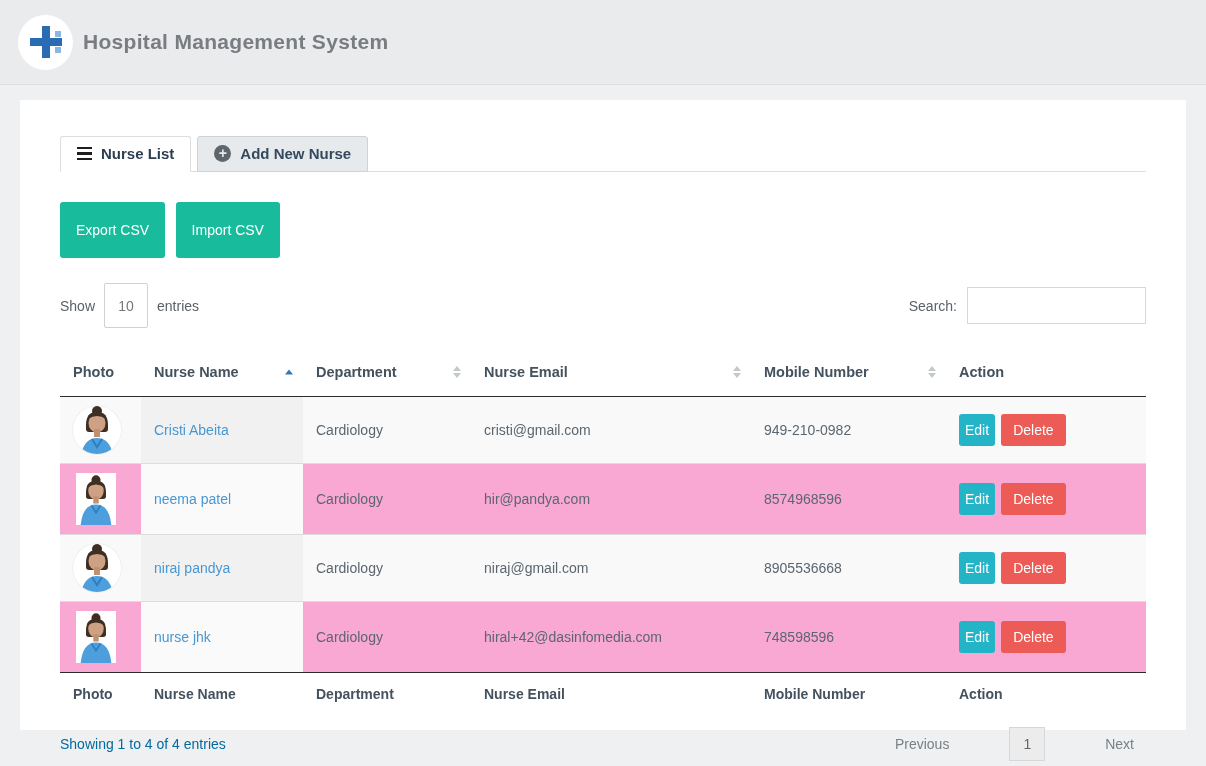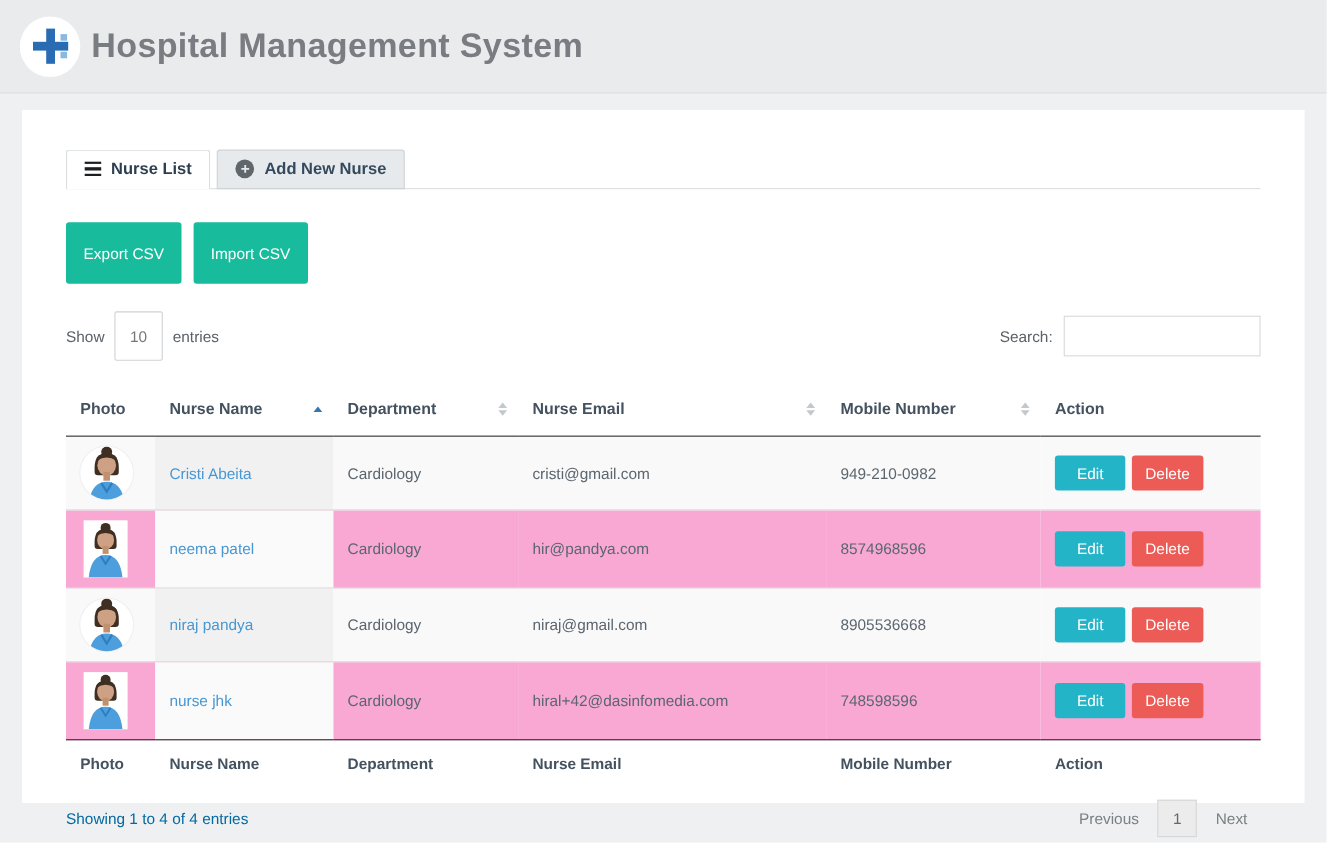--- a/index.html
+++ b/index.html
@@ -12,21 +12,21 @@
   
   .app-header {
     height:85px; background:#e9ebed; border-bottom:1px solid #dcdfe1;
     display:flex; align-items:center; padding-left:18px;
   }
   .logo {
     width:55px; height:55px; border-radius:50%; background:#ffffff;
     display:flex; align-items:center; justify-content:center; flex:0 0 auto;
   }
   .app-title {
-    margin:0 0 0 10px; font-size:31px; font-weight:700; color:#797c80; letter-spacing:.3px;
+    margin:0 0 0 10px; font-size:21px; font-weight:700; color:#797c80; letter-spacing:.3px;
   }
   
   .card {
     margin:15px 20px 0; background:#fff; height:630px; padding:36px 40px 0;
   }
   
   .tabs { display:flex; gap:6px; border-bottom:1px solid #dadedf; }
   .tab {
     display:flex; align-items:center; gap:9px; padding:8px 16px 9px;
     font-size:15px; font-weight:700; color:#2c3e50;
@@ -73,29 +73,29 @@
   a.name-link { color:#4897d2; text-decoration:none; cursor:pointer; }
   .sort-box { position:absolute; right:10px; top:50%; transform:translateY(-50%); display:flex; flex-direction:column; gap:2px; }
   .tri { width:0; height:0; border-left:4.5px solid transparent; border-right:4.5px solid transparent; display:block; }
   .tri.up   { border-bottom:5px solid #c3c8cb; }
   .tri.down { border-top:5px solid #c3c8cb; }
   .tri.up.active { border-bottom-color:#3577b5; }
   .avatar { background:#fff; overflow:hidden; display:flex; align-items:flex-end; justify-content:center; }
   .avatar.circle { width:48px; height:48px; border-radius:50%; box-shadow:0 0 0 1px rgba(0,0,0,.04); }
   .avatar.rect { width:40px; height:52px; margin-left:3px; }
   .btn-edit, .btn-delete {
-    border:none; border-radius:3px; color:#fff; font-size:14px; padding:8px 20px;
+    border:none; border-radius:3px; color:#fff; font-size:14px; padding:8px 6px;
     cursor:pointer; font-family:inherit;
   }
   .btn-edit { background:#24b4c8; }
   .btn-delete { background:#ec5b55; margin-left:6px; padding:8px 12px; }
   
   .bottom { display:flex; justify-content:space-between; align-items:center; margin-top:12px; }
   .summary { font-size:14px; color:#0369a1; }
-  .pagination { display:flex; align-items:center; font-size:14px; color:#7b8084; }
+  .pagination { display:flex; align-items:center; font-size:14px; color:#7b8084;gap:43px; }
   .page-prev, .page-next { padding:8px 12px; cursor:pointer; }
   .page-num {
     border:1px solid #d7d7d7; background:#ececec; color:#666;
     padding:8px 13px; margin:0 5px; cursor:pointer;
   }
 </style>
 </head>
 <body>
 
 <header class="app-header">

